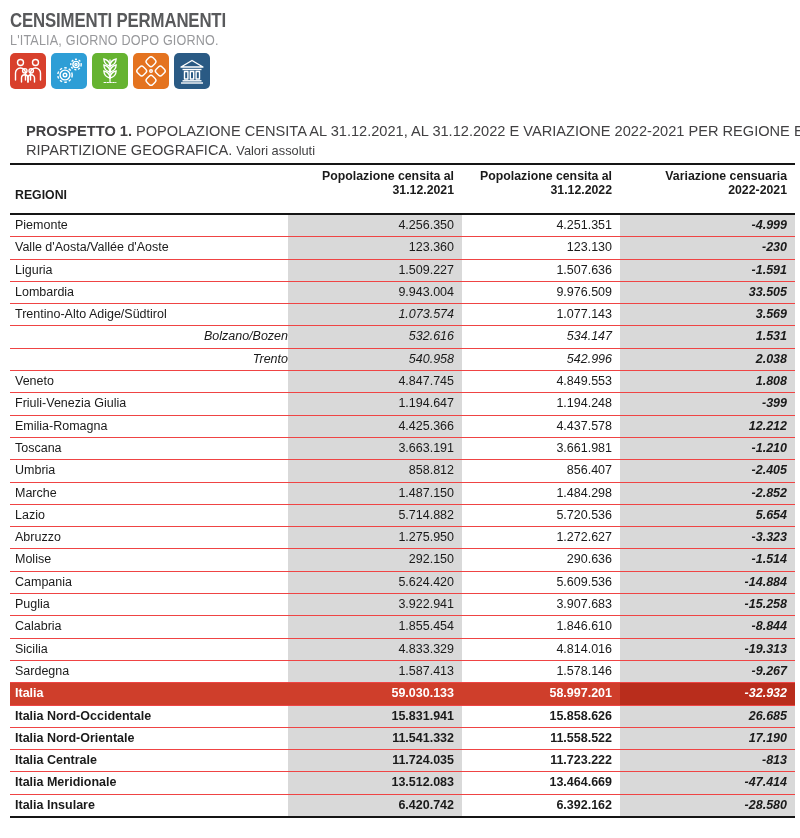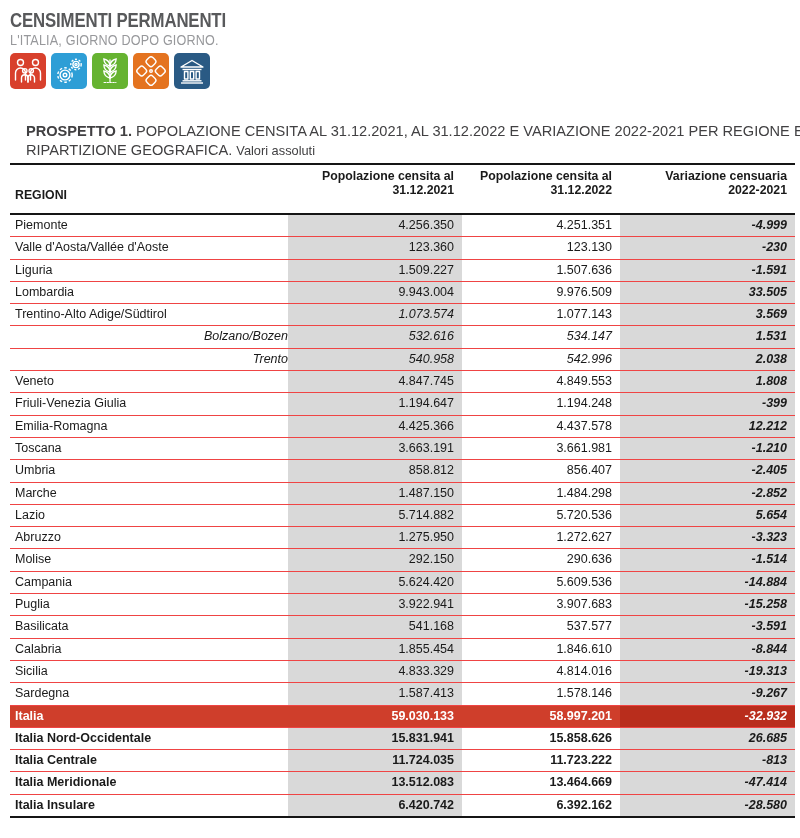--- a/index.html
+++ b/index.html
@@ -235,26 +235,20 @@
           <td class="c-num">5.609.536</td>
           <td class="c-num shade c-var">-14.884</td>
         </tr>
         <tr class="row-region">
           <td class="c-region">Puglia</td>
           <td class="c-num shade">3.922.941</td>
           <td class="c-num">3.907.683</td>
           <td class="c-num shade c-var">-15.258</td>
         </tr>
         <tr class="row-region">
-          <td class="c-region">Basilicata</td>
-          <td class="c-num shade">541.168</td>
-          <td class="c-num">537.577</td>
-          <td class="c-num shade c-var">-3.591</td>
-        </tr>
-        <tr class="row-region">
           <td class="c-region">Calabria</td>
           <td class="c-num shade">1.855.454</td>
           <td class="c-num">1.846.610</td>
           <td class="c-num shade c-var">-8.844</td>
         </tr>
         <tr class="row-region">
           <td class="c-region">Sicilia</td>
           <td class="c-num shade">4.833.329</td>
           <td class="c-num">4.814.016</td>
           <td class="c-num shade c-var">-19.313</td>
@@ -271,20 +265,26 @@
           <td class="c-num">58.997.201</td>
           <td class="c-num shade c-var">-32.932</td>
         </tr>
         <tr class="row-summary">
           <td class="c-region">Italia Nord-Occidentale</td>
           <td class="c-num shade">15.831.941</td>
           <td class="c-num">15.858.626</td>
           <td class="c-num shade c-var">26.685</td>
         </tr>
         <tr class="row-summary">
+          <td class="c-region">Italia Nord-Orientale</td>
+          <td class="c-num shade">11.541.332</td>
+          <td class="c-num">11.558.522</td>
+          <td class="c-num shade c-var">17.190</td>
+        </tr>
+        <tr class="row-summary">
           <td class="c-region">Italia Centrale</td>
           <td class="c-num shade">11.724.035</td>
           <td class="c-num">11.723.222</td>
           <td class="c-num shade c-var">-813</td>
         </tr>
         <tr class="row-summary">
           <td class="c-region">Italia Meridionale</td>
           <td class="c-num shade">13.512.083</td>
           <td class="c-num">13.464.669</td>
           <td class="c-num shade c-var">-47.414</td>

